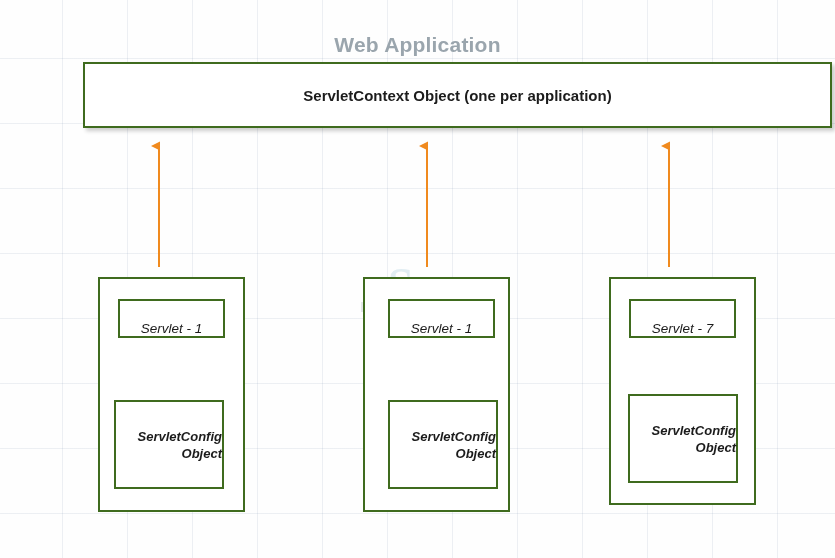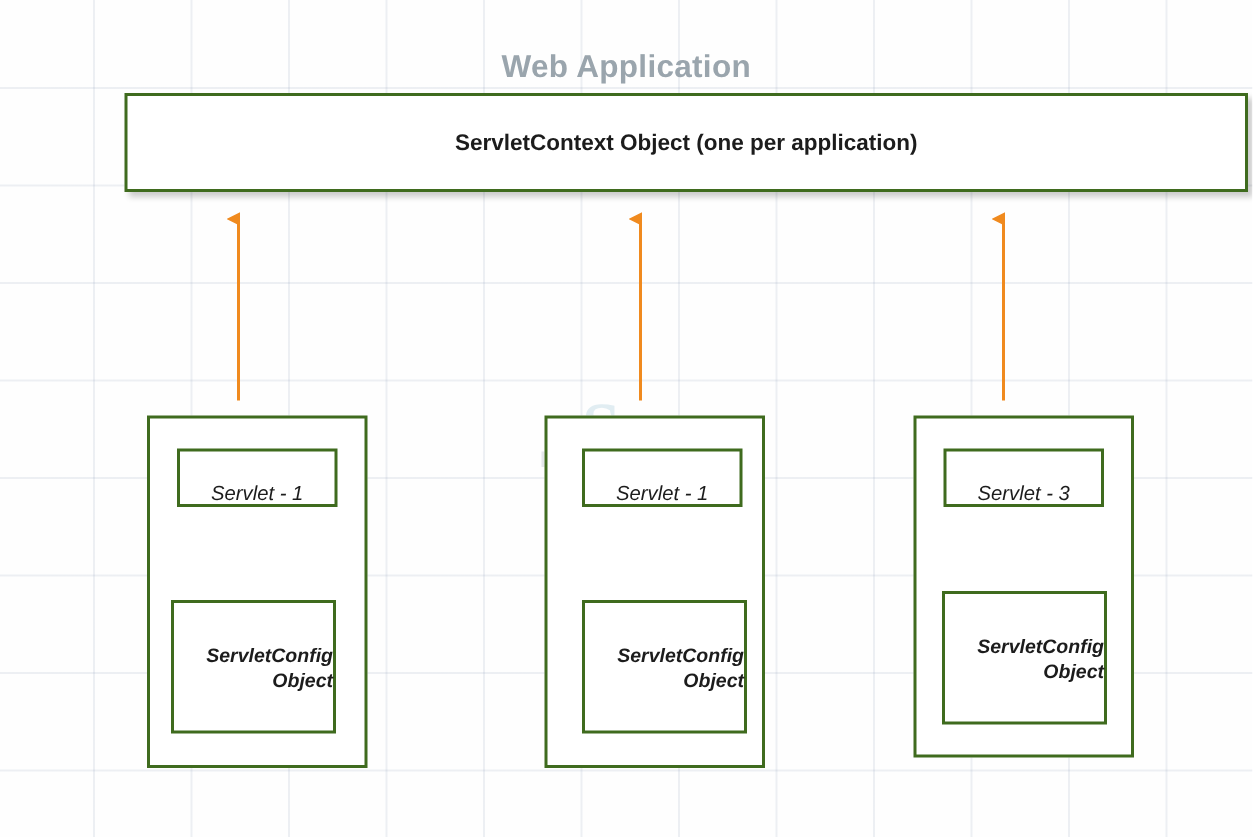--- a/index.html
+++ b/index.html
@@ -164,20 +164,20 @@
   <div class="inner-box" style="left:388px; top:299px; width:107px; height:39px;">
     <span class="servlet-label">Servlet - 1</span>
   </div>
   <div class="inner-box" style="left:388px; top:400px; width:110px; height:89px; flex-direction:column;">
     <span class="config-label">ServletConfig</span>
     <span class="config-label">Object</span>
   </div>
 
   <div class="outer-box" style="left:609px; top:277px; width:147px; height:228px;"></div>
   <div class="inner-box" style="left:629px; top:299px; width:107px; height:39px;">
-    <span class="servlet-label">Servlet - 3</span>
+    <span class="servlet-label">Servlet - 7</span>
   </div>
   <div class="inner-box" style="left:628px; top:394px; width:110px; height:89px; flex-direction:column;">
     <span class="config-label">ServletConfig</span>
     <span class="config-label">Object</span>
   </div>
 
 </div>
 
 </body></html>

